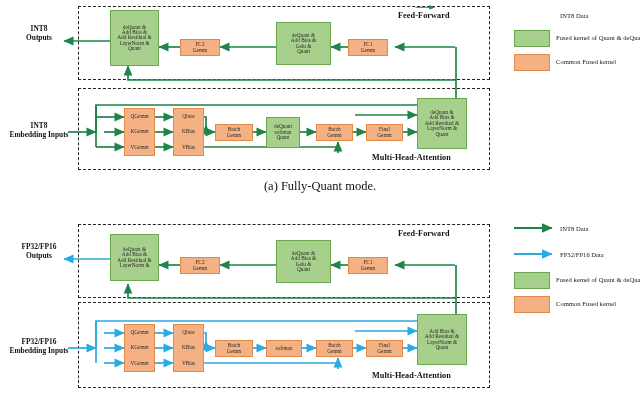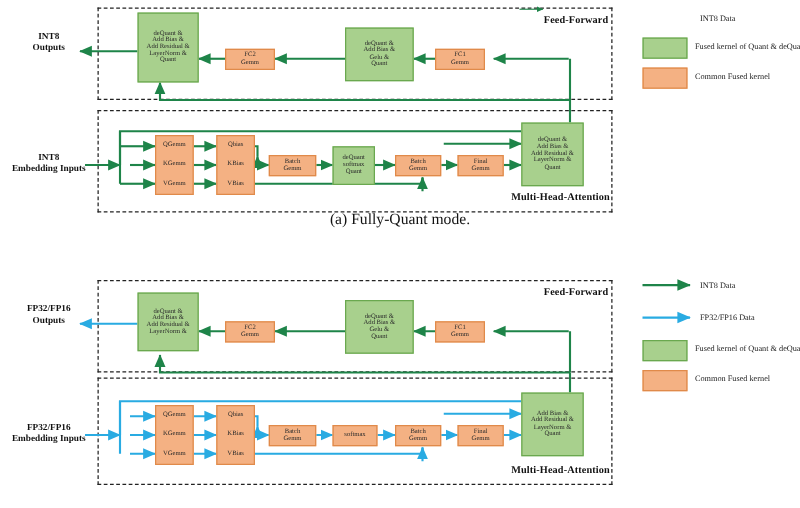--- a/index.html
+++ b/index.html
@@ -5,21 +5,21 @@
   html,body{margin:0;padding:0;background:#ffffff;}
   body{width:640px;height:406px;position:relative;font-family:"Liberation Serif",serif;color:#111;overflow:hidden;}
   .panel{position:absolute;left:0;width:640px;}
   .node{position:absolute;box-sizing:border-box;display:flex;align-items:center;justify-content:center;
         text-align:center;line-height:1.02;font-family:"Liberation Serif",serif;color:#2b2b2b;}
   .node span{display:block;padding:0 1px;}
   .green{background:#a8d08d;border:1px solid #6aa84f;}
   .orange{background:#f4b183;border:1px solid #e08a4a;}
   .stackbox{flex-direction:column;justify-content:space-around;}
   .dashbox{position:absolute;box-sizing:border-box;border:1.6px dashed #222;background:transparent;}
-  .secname{position:absolute;font-weight:bold;font-size:8.2px;letter-spacing:.1px;color:#111;margin-left:37px;}
+  .secname{position:absolute;font-weight:bold;font-size:8.2px;letter-spacing:.1px;color:#111;}
   .sidelabel{position:absolute;font-weight:bold;font-size:7.4px;text-align:center;line-height:1.25;color:#111;}
   .caption{position:absolute;width:640px;text-align:center;font-size:12.5px;color:#111;}
   .lg-sw{position:absolute;}
   .lg-tx{position:absolute;font-size:6.6px;color:#222;white-space:nowrap;}
   svg.wires{position:absolute;left:0;top:0;width:640px;height:406px;pointer-events:none;}
 </style>
 </head>
 <body>
 
 <div class="panel" style="top:0;height:200px;">
@@ -179,21 +179,21 @@
     </svg>
     <div class="lg-tx" style="left:560px;top:12px;">INT8 Data</div>
 
     <div class="lg-sw green" style="left:514px;top:30px;width:34px;height:15px;"></div>
     <div class="lg-tx" style="left:556px;top:34px;">Fused kernel of Quant &amp; deQuant</div>
 
     <div class="lg-sw orange" style="left:514px;top:54px;width:34px;height:15px;"></div>
     <div class="lg-tx" style="left:556px;top:58px;">Common Fused kernel</div>
   </div>
 
-  <div class="caption" style="top:168px;">(a) Fully-Quant mode.</div>
+  <div class="caption" style="top:179px;">(a) Fully-Quant mode.</div>
 </div>
 
 <div class="panel" style="top:206px;height:200px;">
 
   <div class="dashbox" style="left:78px;top:18px;width:412px;height:74px;"></div>
   <div class="dashbox" style="left:78px;top:96px;width:412px;height:86px;"></div>
 
   <div class="secname" style="left:398px;top:23px;">Feed-Forward</div>
   <div class="secname" style="left:372px;top:165px;">Multi-Head-Attention</div>
 

